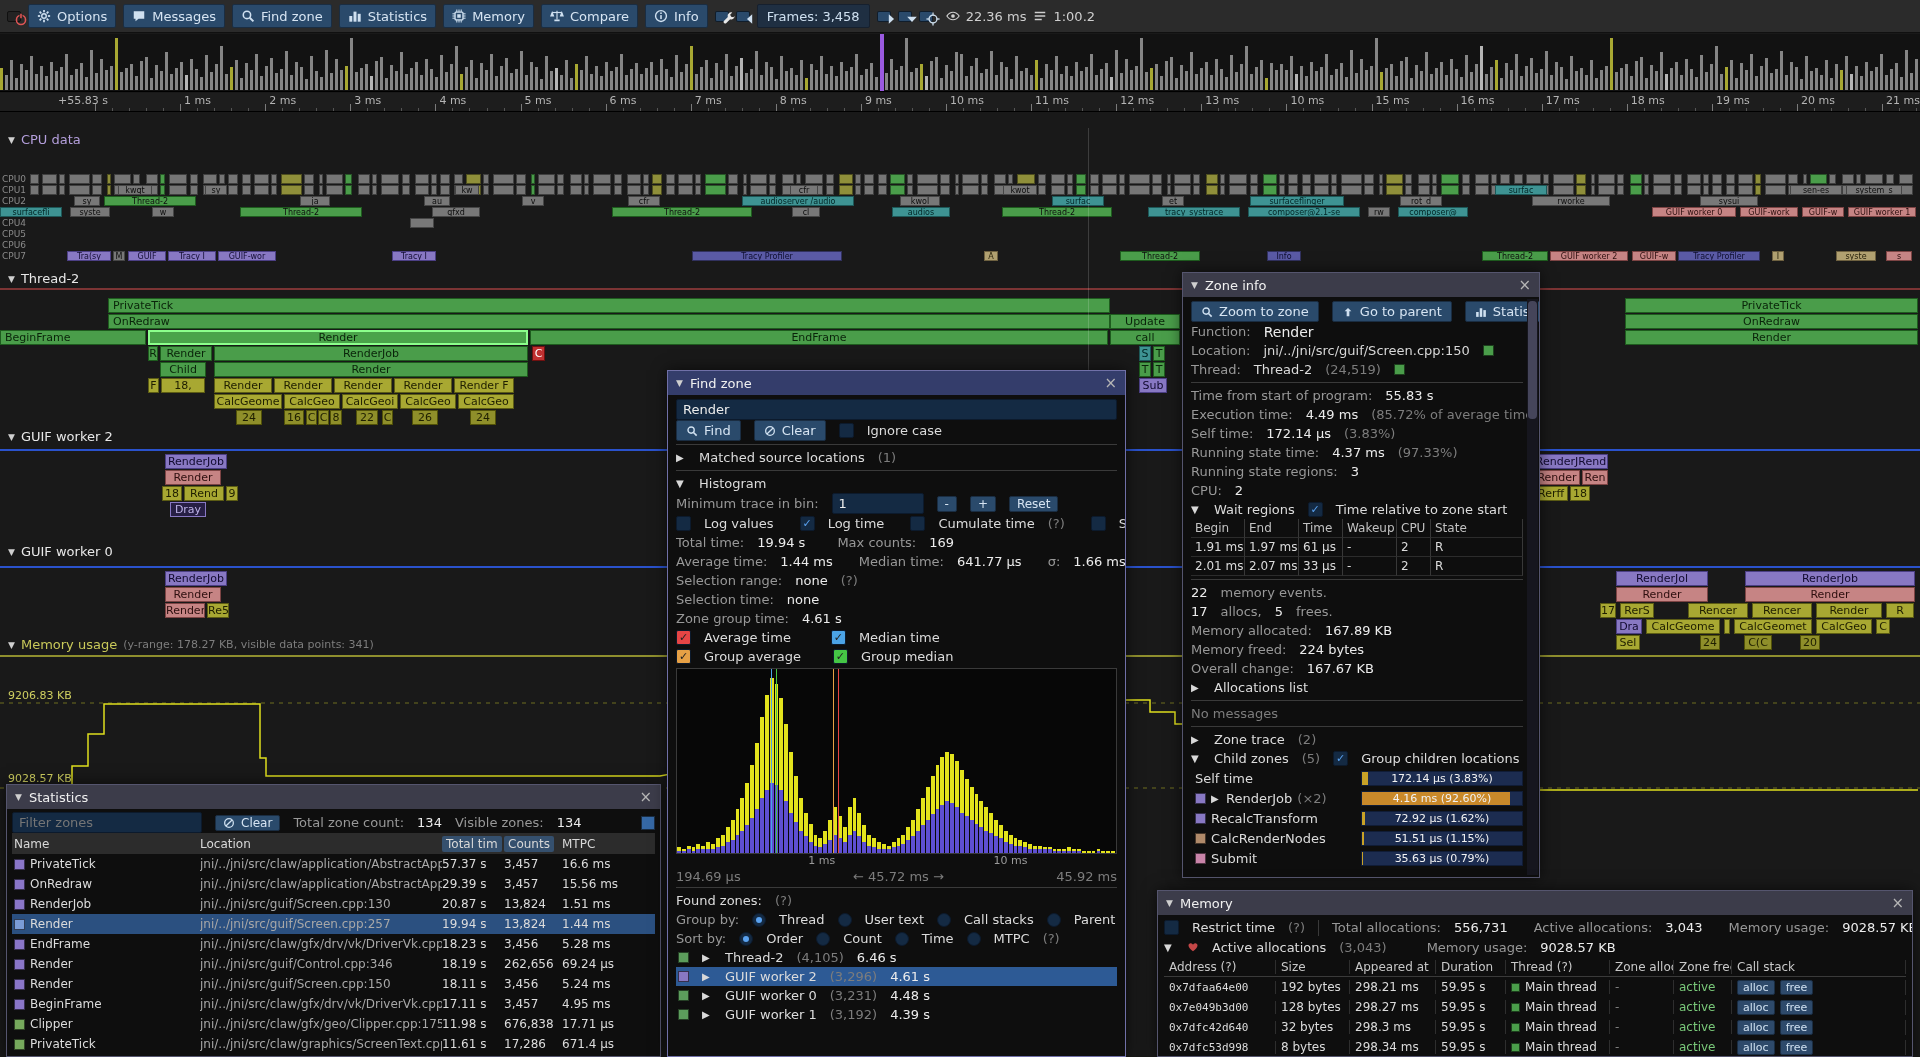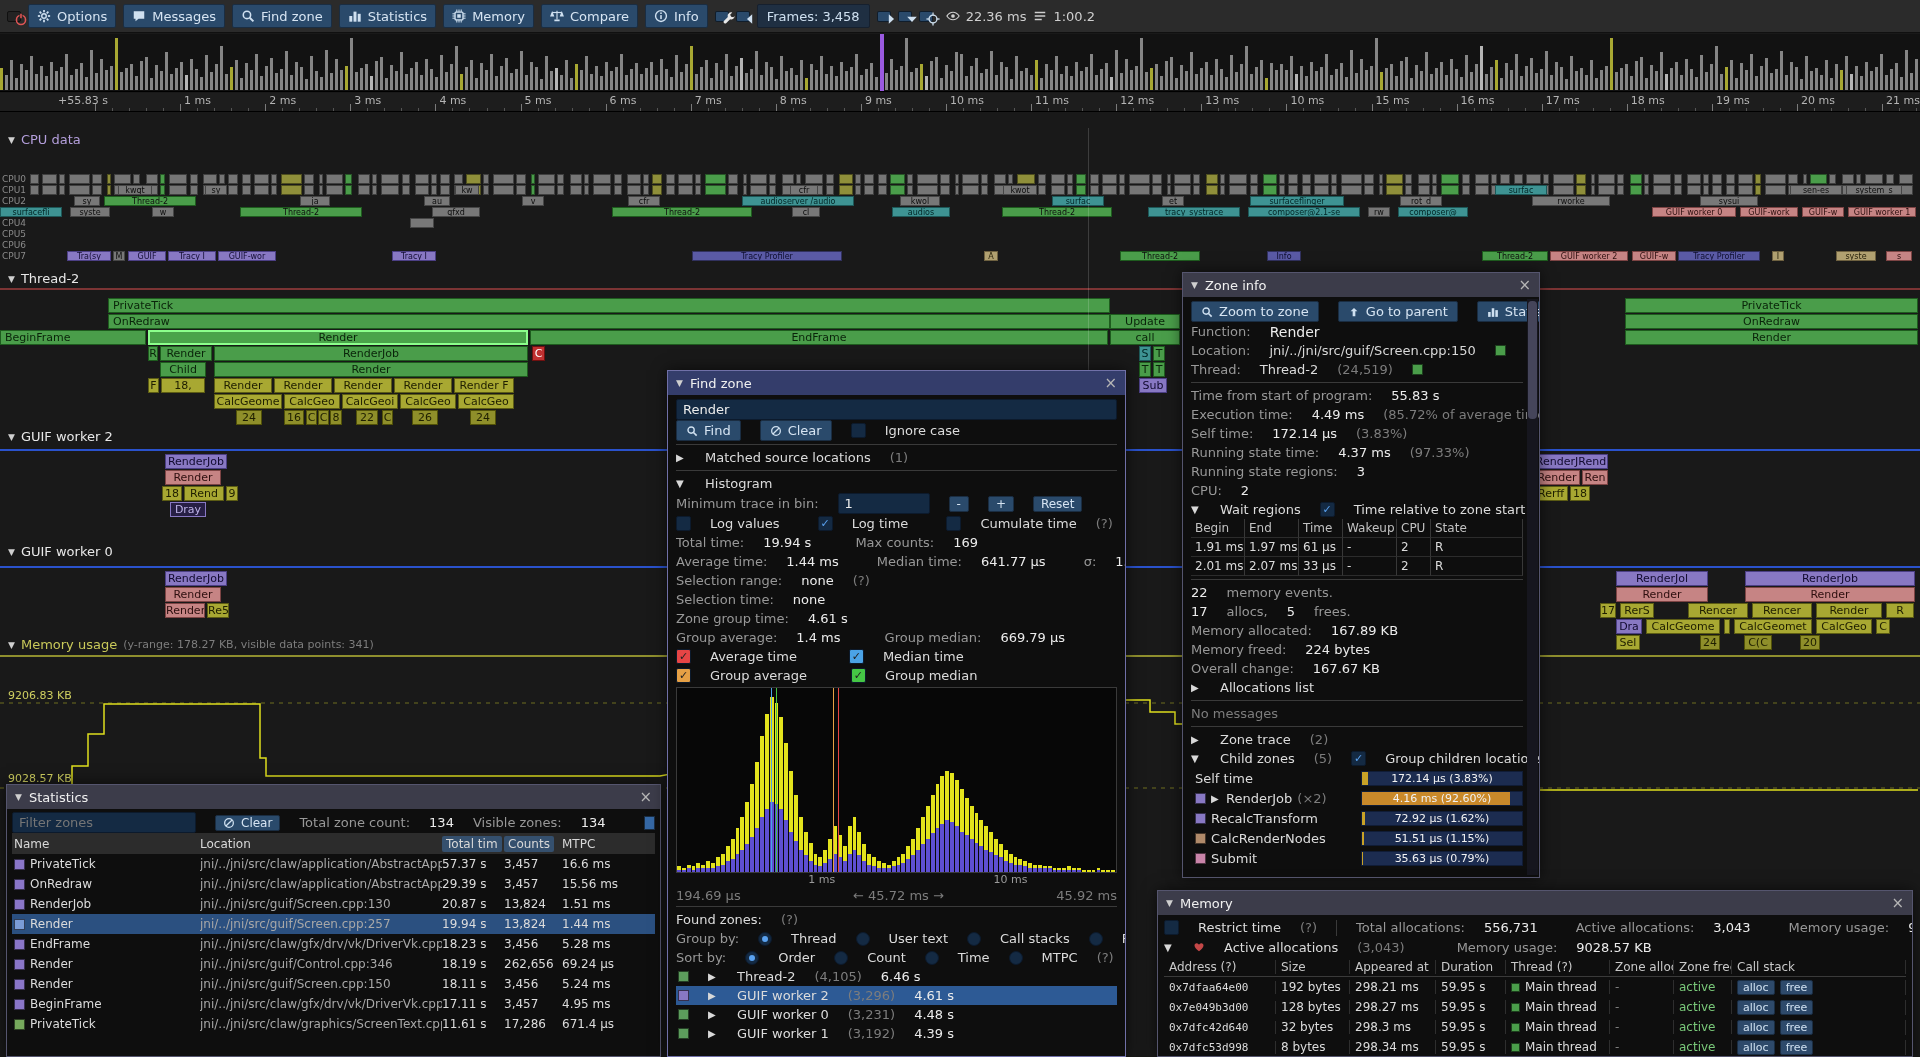--- a/index.html
+++ b/index.html
@@ -56,21 +56,21 @@
 .memlab{position:absolute;font-size:11px;color:#cfcf60;white-space:nowrap}
 #memsvg{position:absolute;left:0;top:0;z-index:2;pointer-events:none}
 
 .win{position:absolute;background:#0e0e0e;border:1px solid #55556e;z-index:10;display:flex;flex-direction:column;overflow:hidden;box-shadow:0 0 14px rgba(0,0,0,.6)}
 .win.focus{border-color:#7070a8}
 .titlebar{flex:0 0 24px;display:flex;align-items:center;gap:7px;padding:0 8px;background:#3c3c4a;color:#f0f0f0;font-size:13px}
 .win.focus .titlebar{background:#343d6b}
 .titlebar .close{margin-left:auto;color:#b5b5b5;font-size:15px;line-height:15px;cursor:pointer}
 .wbody{flex:1;padding:4px 8px;overflow:hidden;position:relative;font-size:13px}
 .row{display:flex;align-items:center;gap:8px;min-height:19px;white-space:nowrap}
-.row.tight{gap:19px}
+.row.tight{gap:13px}
 .lab{color:#989898}
 .val{color:#ececec}
 .dim{color:#7d7d7d}
 .sep{height:1px;background:#3a3a3a;margin:3px 0}
 .btn{display:inline-flex;align-items:center;gap:6px;background:#2a4a6b;border:1px solid #1a2d42;border-radius:2px;color:#d6e4f2;padding:2px 9px;font-size:13px;cursor:pointer;white-space:nowrap}
 .btn.small{padding:0 7px;font-size:12px}
 .cb{flex:0 0 auto;width:15px;height:15px;background:#142a43;border:1px solid #0c1a2c;border-radius:2px;display:inline-flex;align-items:center;justify-content:center;color:#5aa2f0;font-size:11px;font-weight:bold;cursor:pointer}
 .rb{flex:0 0 auto;width:14px;height:14px;border-radius:50%;background:#142a43;border:1px solid #0c1a2c;position:relative;cursor:pointer}
 .rb.sel::after{content:"";position:absolute;left:3px;top:3px;width:6px;height:6px;border-radius:50%;background:#5aa2f0}
 .sq{flex:0 0 auto;width:11px;height:11px;border:1px solid rgba(0,0,0,.6);display:inline-block}
@@ -1363,20 +1363,30 @@
             <span>BeginFrame</span>
           </div>
           <div class="loc">jni/../jni/src/claw/gfx/drv/vk/DriverVk.cpp:...</div>
           <div>17.11 s</div>
           <div>3,457</div>
           <div>4.95 ms</div>
         </div>
         <div class="strow">
           <div>
             <span class="sq" style="background:#76a95c"></span>
+            <span>Clipper</span>
+          </div>
+          <div class="loc">jni/../jni/src/claw/gfx/geo/Clipper.cpp:175</div>
+          <div>11.98 s</div>
+          <div>676,838</div>
+          <div>17.71 μs</div>
+        </div>
+        <div class="strow">
+          <div>
+            <span class="sq" style="background:#76a95c"></span>
             <span>PrivateTick</span>
           </div>
           <div class="loc">jni/../jni/src/claw/graphics/ScreenText.cpp...</div>
           <div>11.61 s</div>
           <div>17,286</div>
           <div>671.4 μs</div>
         </div>
       </div>
   </div>
 
@@ -1468,28 +1478,20 @@
           <span style="width:6px"></span>
         </div>
         <div class="row tight">
           <span class="lab">Selection time:</span>
           <span class="val">none</span>
           <span style="width:6px"></span>
         </div>
         <div class="row tight">
           <span class="lab">Zone group time:</span>
           <span class="val">4.61 s</span>
-          <span style="width:6px"></span>
-        </div>
-        <div class="row tight">
-          <span class="lab">Group average:</span>
-          <span class="val">1.4 ms</span>
-          <span style="width:6px"></span>
-          <span class="lab">Group median:</span>
-          <span class="val">669.79 μs</span>
           <span style="width:6px"></span>
         </div>
         <div class="row tight">
           <span class="cb" style="background:#e64545;color:#222">✓</span>
           <span>Average time</span>
           <span style="width:14px"></span>
           <span class="cb" style="background:#4ba3e6;color:#222">✓</span>
           <span>Median time</span>
         </div>
         <div class="row tight">

